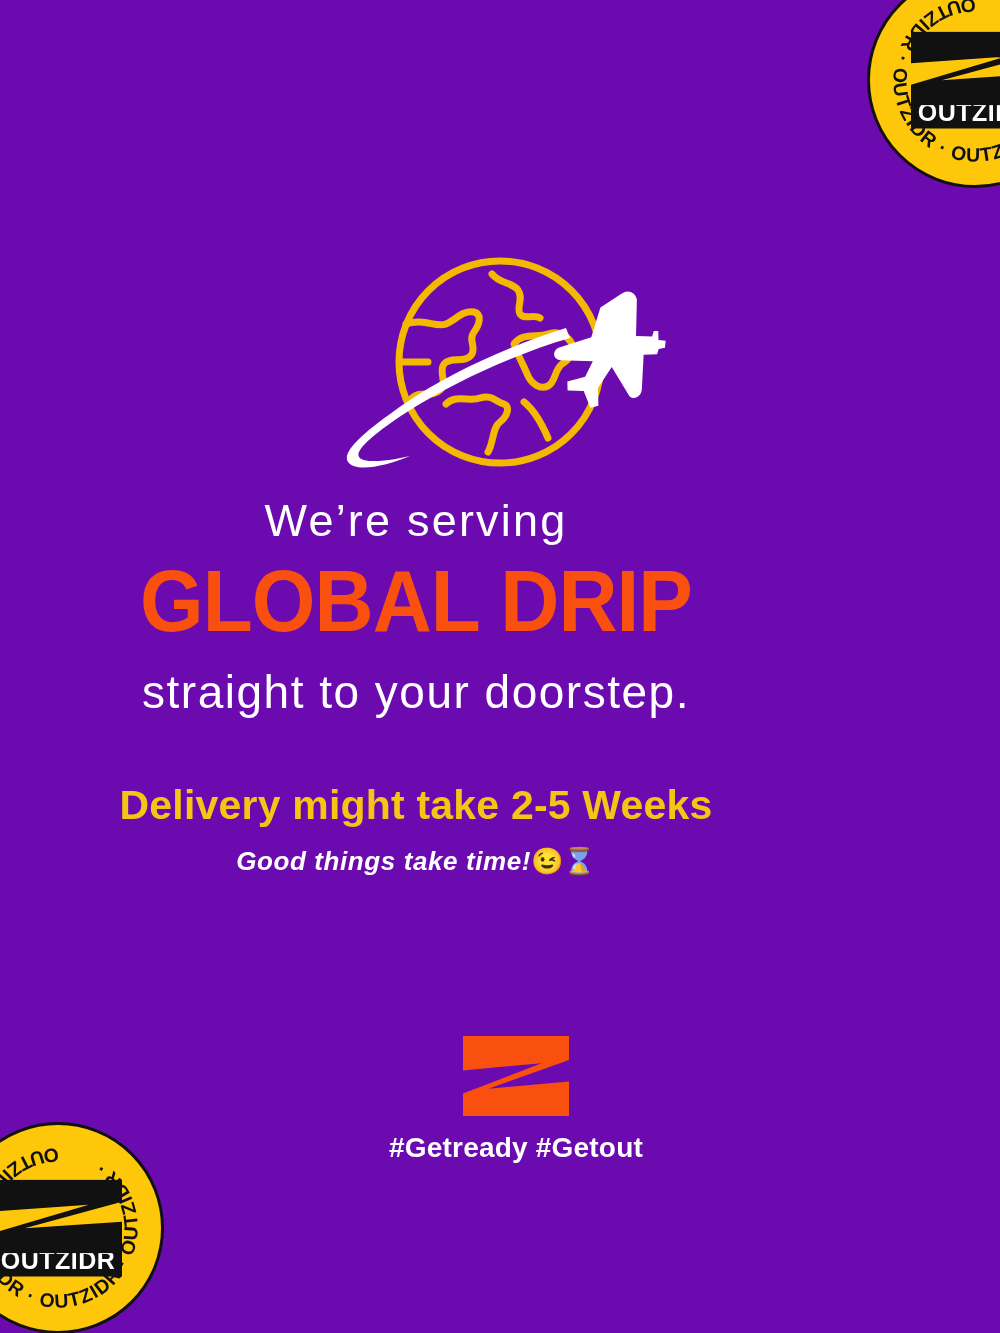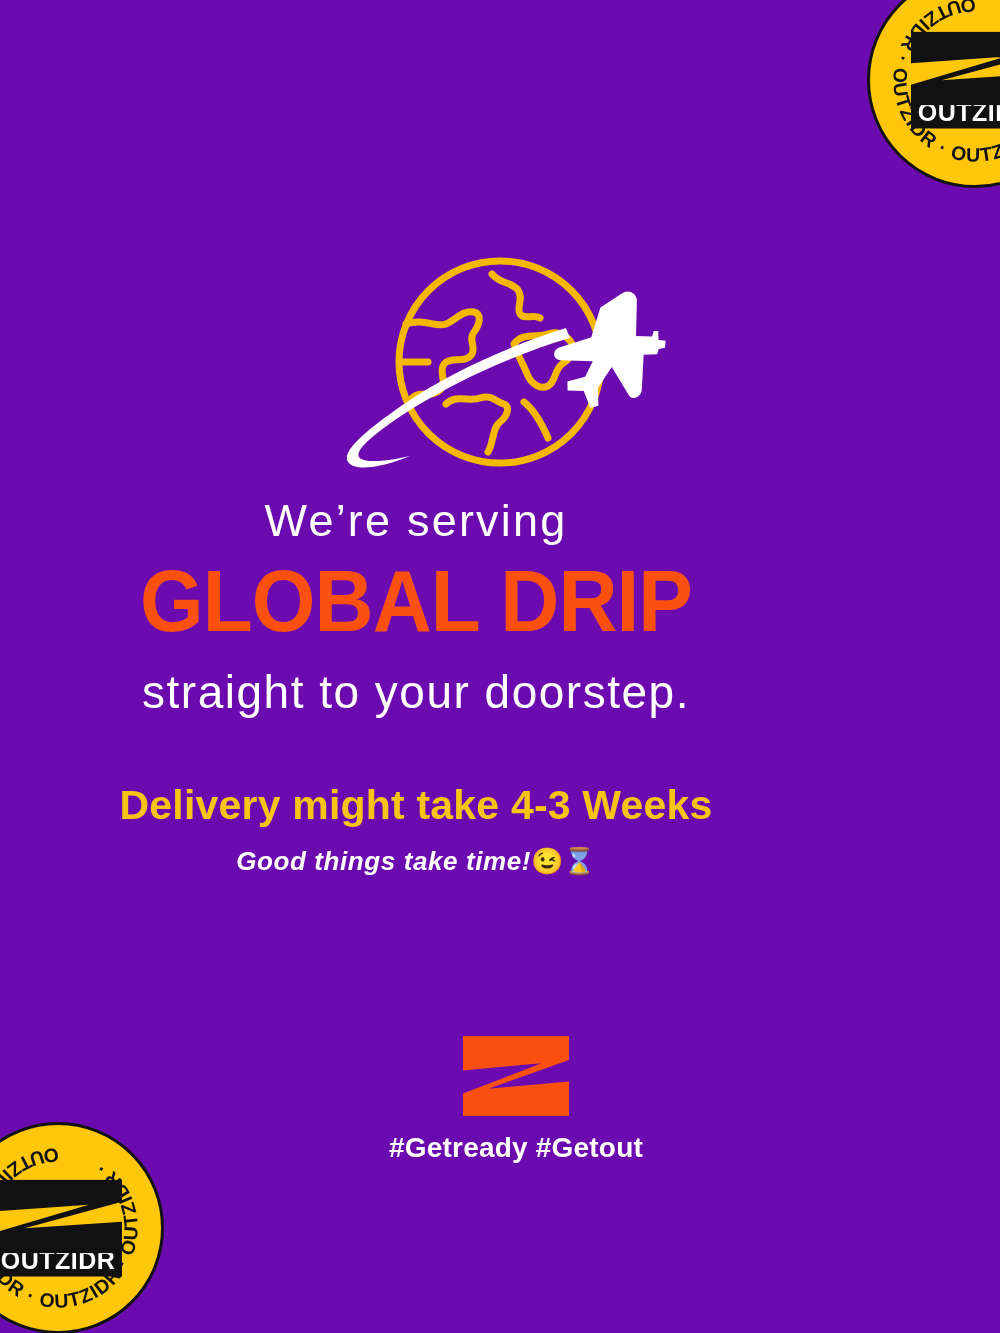--- a/index.html
+++ b/index.html
@@ -209,21 +209,21 @@
                  L276 112 L254 124 L246 140 L238 138 L240 120 L226 112 L230 104 L248 108
                  L262 98 L234 82 C228 78 230 70 238 70 L272 76 L294 54 Z" transform="rotate(-28 286 98)"></path>
       </g>
     </svg>
   </div>
 
   <div id="copy">
     <p id="eyebrow">We’re serving</p>
     <p id="headline">GLOBAL DRIP</p>
     <p id="subhead">straight to your doorstep.</p>
-    <p id="delivery-note">Delivery might take 4-3 Weeks</p>
+    <p id="delivery-note">Delivery might take 2-5 Weeks</p>
     <p id="reassurance">
       <span>Good things take time!</span><span class="emoji">😉⌛</span>
     </p>
   </div>
 
   <div id="footer">
     <div id="footer-zmark"></div>
     <div id="hashtags">#Getready #Getout</div>
   </div>
 

